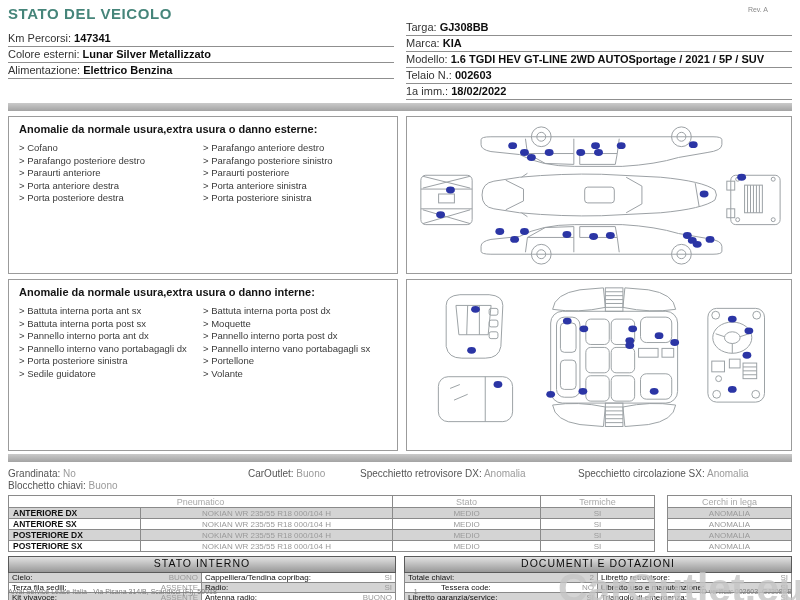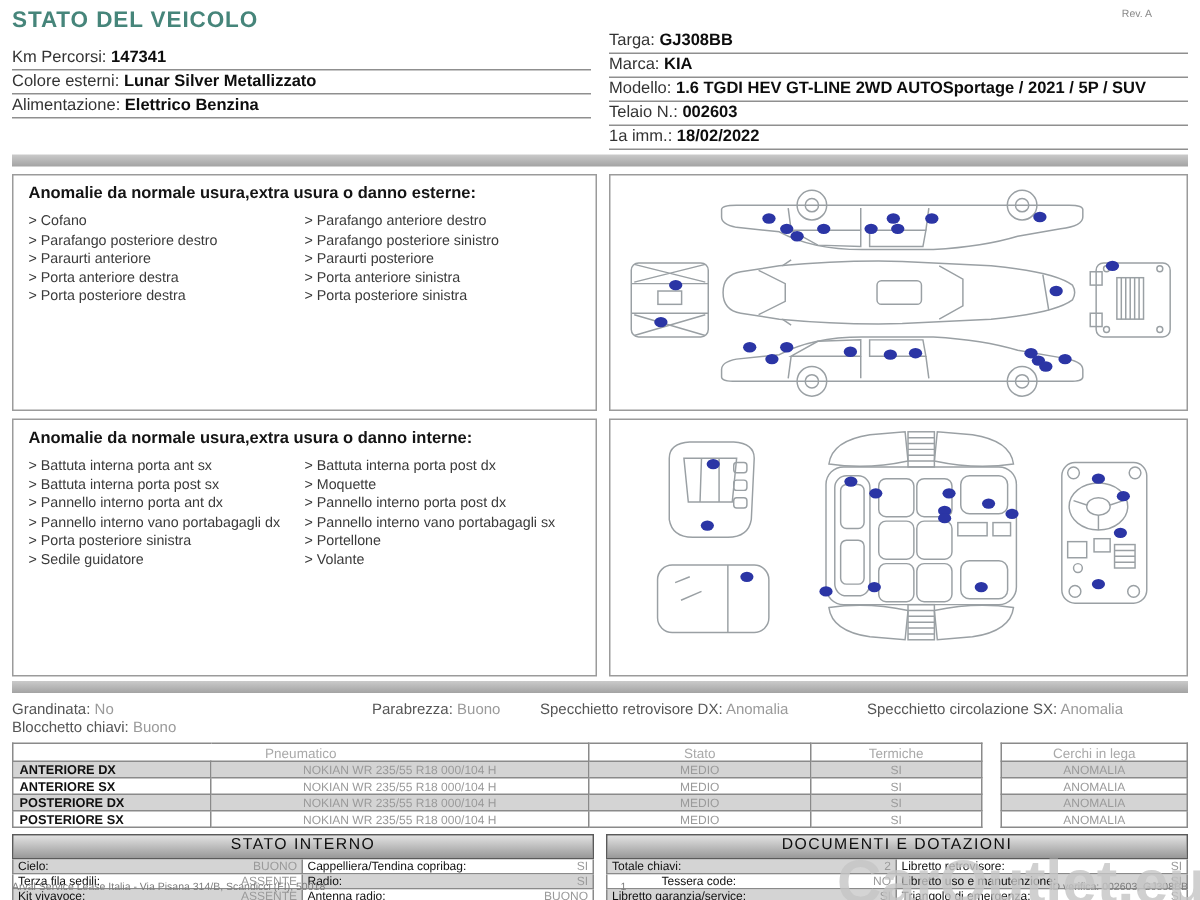--- a/index.html
+++ b/index.html
@@ -291,21 +291,21 @@
           </g>
       </svg>
     </div>
   </div>
 
   <div class="bar"></div>
 
   <div class="cond">
     <div class="cond-line" id="cond1">
         <div class="c1"><span class="lbl">Grandinata: </span><span class="val">No</span></div>
-        <div class="c2"><span class="lbl">Parabrezza: </span><span class="val">Buono</span></div>
+        <div class="c2"><span class="lbl">CarOutlet: </span><span class="val">Buono</span></div>
         <div class="c3"><span class="lbl">Specchietto retrovisore DX: </span><span class="val">Anomalia</span></div>
         <div class="c4"><span class="lbl">Specchietto circolazione SX: </span><span class="val">Anomalia</span></div>
       </div>
     <div class="cond-line" id="cond2">
         <div class="c1"><span class="lbl">Blocchetto chiavi: </span><span class="val">Buono</span></div>
       </div>
   </div>
 
   <div class="tyres">
     <table class="tyre-a">

